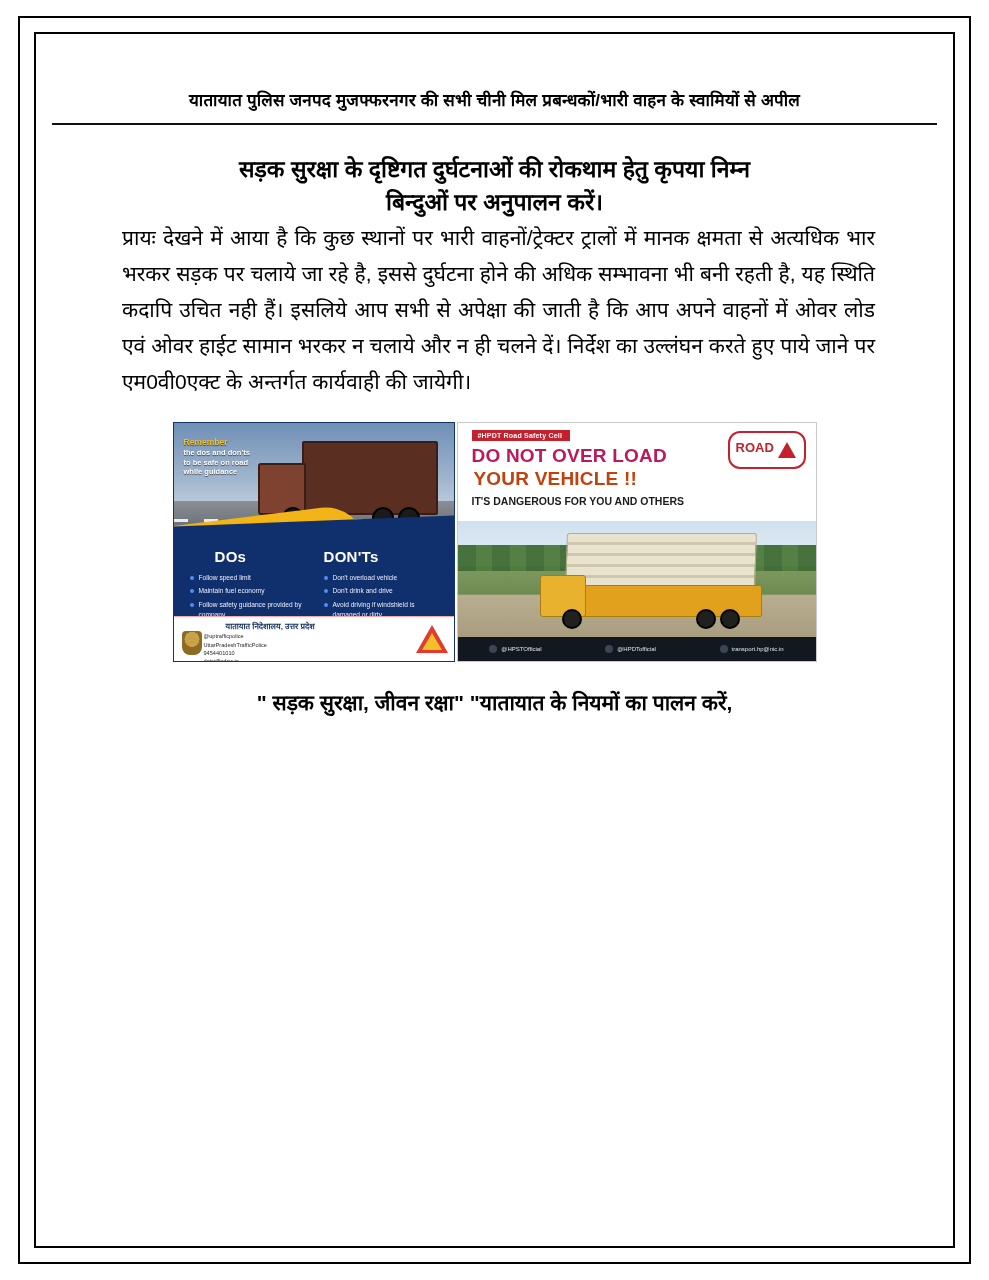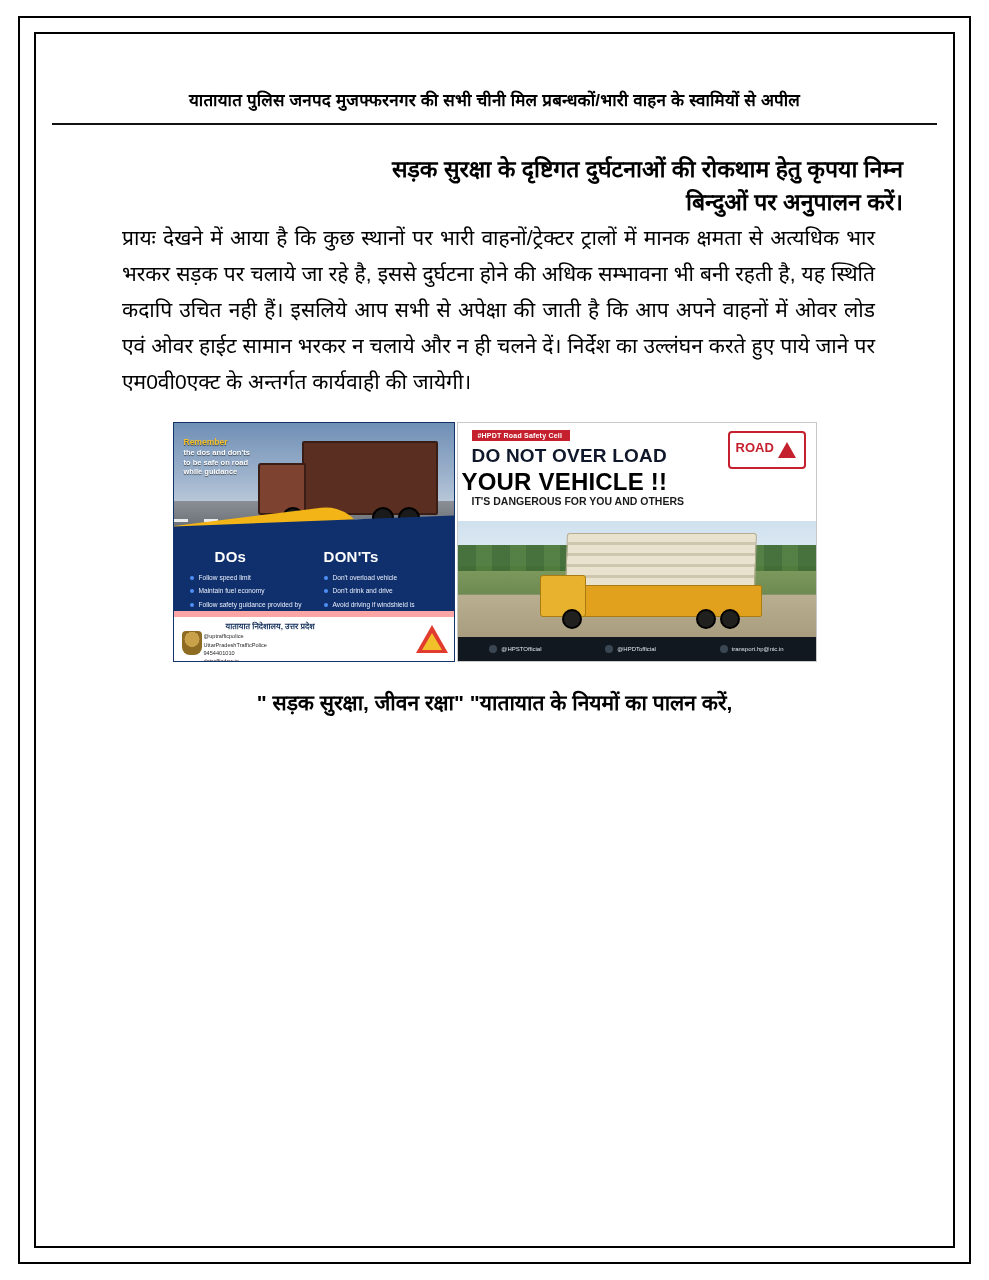--- a/index.html
+++ b/index.html
@@ -56,21 +56,21 @@
     margin-top: 42px;
     padding-bottom: 10px;
     line-height: 1.35;
   }
   .title-rule {
     border-bottom: 2px solid #111111;
     width: 100%;
     margin: 0 auto 0 auto;
   }
   .subtitle {
-    text-align: right;
+    text-align: center;
     font-weight: bold;
     font-size: 23px;
     line-height: 1.45;
     margin-top: 28px;
     padding: 0 34px;
   }
   .body-text {
     padding: 0 62px 0 70px;
     font-size: 21px;
     line-height: 1.72;
@@ -154,21 +154,21 @@
   }
   .pl-dos-list { left: 16px; top: 150px; }
   .pl-donts-list { left: 150px; top: 150px; }
   .pl-list li { position: relative; padding-left: 9px; margin-bottom: 3px; }
   .pl-list li:before {
     content: ""; position: absolute; left: 0; top: 3px;
     width: 4px; height: 4px; background: #4f8ff7; border-radius: 50%;
   }
   .pl-footer {
     position: absolute; left: 0; bottom: 0; width: 100%; height: 44px;
-    background: #ffffff; border-top: 6px solid #fca5a5;
+    background: #ffffff; border-top: 1px solid #fca5a5;
   }
   .pl-foot-title {
     position: absolute; left: 52px; top: 3px; font-size: 8px; font-weight: bold; color: #16325c;
   }
   .pl-foot-lines {
     position: absolute; left: 30px; top: 15px; font-size: 5.6px; color: #2b2b2b; line-height: 1.5;
   }
   .pl-foot-lines .sm { display:block; }
   .pl-emblem {
     position: absolute; left: 8px; top: 14px; width: 20px; height: 24px;
@@ -202,33 +202,33 @@
   .pr-top {
     position: absolute; left: 0; top: 0; width: 100%; height: 98px; background: #ffffff;
   }
   .pr-tag {
     position: absolute; left: 14px; top: 7px;
     background: #c5202e; color: #ffffff; font-size: 7px; font-weight: bold;
     padding: 2px 8px 2px 6px; letter-spacing: .2px;
   }
   .pr-head1 {
     position: absolute; left: 14px; top: 22px;
-    color: #0f172a; font-weight: bold; font-size: 19px; letter-spacing: .2px;
+    color: #be185d; font-weight: bold; font-size: 19px; letter-spacing: .2px;
   }
   .pr-head2 {
-    position: absolute; left: 4px; top: 45px;
-    color: #000000; font-weight: bold; font-size: 24px; letter-spacing: .2px;
+    position: absolute; left: 16px; top: 45px;
+    color: #c2410c; font-weight: bold; font-size: 19px; letter-spacing: .2px;
   }
   .pr-sub {
     position: absolute; left: 14px; top: 72px;
     color: #1b1b1b; font-weight: bold; font-size: 10.5px;
   }
   .pr-badge {
     position: absolute; right: 10px; top: 8px; width: 74px; height: 34px;
-    border: 2px solid #c5202e; border-radius: 4px; background: #ffffff;
+    border: 2px solid #c5202e; border-radius: 12px; background: #ffffff;
   }
   .pr-badge-text {
     position: absolute; left: 6px; top: 7px; color: #c5202e; font-weight: bold; font-size: 13px;
   }
   .pr-badge-tri {
     position: absolute; right: 8px; top: 9px;
     width: 0; height: 0;
     border-left: 9px solid transparent;
     border-right: 9px solid transparent;
     border-bottom: 16px solid #c5202e;

